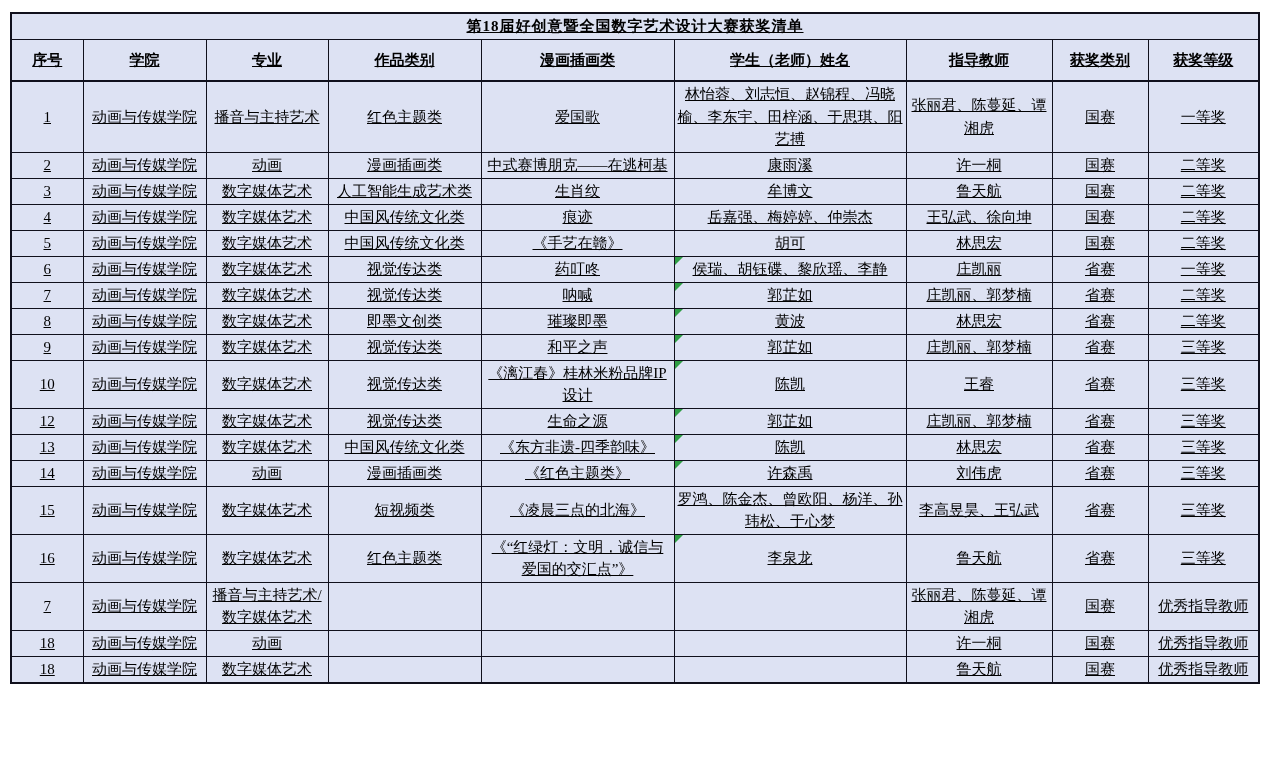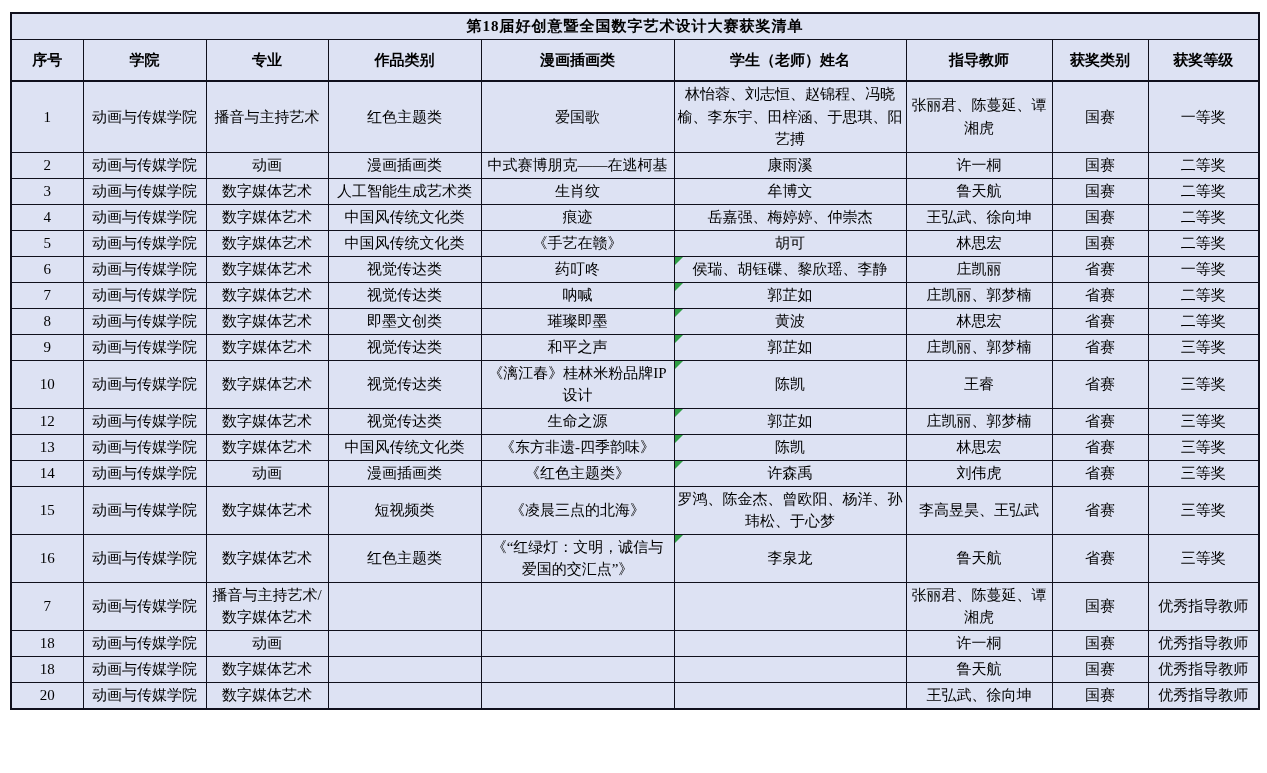--- a/index.html
+++ b/index.html
@@ -10,20 +10,21 @@
     height: 773px;
     overflow: hidden;
     font-family: "Liberation Serif", "DejaVu Serif", serif;
     color: #000;
   }
   .page {
     box-sizing: border-box;
     width: 1267px;
     height: 773px;
     padding: 12px 9px 20px 10px;
+    text-decoration: underline;
   }
   table.awards {
     border-collapse: collapse;
     table-layout: fixed;
     width: 1248px;
     border: 2px solid var(--border, #10101c);
   }
   table.awards td {
     border: 1px solid var(--border, #10101c);
     background: var(--cell-bg, #dde2f3);
@@ -287,26 +288,15 @@
           <td>18</td>
           <td>动画与传媒学院</td>
           <td>数字媒体艺术</td>
           <td></td>
           <td></td>
           <td></td>
           <td>鲁天航</td>
           <td>国赛</td>
           <td>优秀指导教师</td>
         </tr>
-        <tr>
-          <td>20</td>
-          <td>动画与传媒学院</td>
-          <td>数字媒体艺术</td>
-          <td></td>
-          <td></td>
-          <td></td>
-          <td>王弘武、徐向坤</td>
-          <td>国赛</td>
-          <td>优秀指导教师</td>
-        </tr>
       </tbody>
   </table>
 </div>
 
 </body></html>

